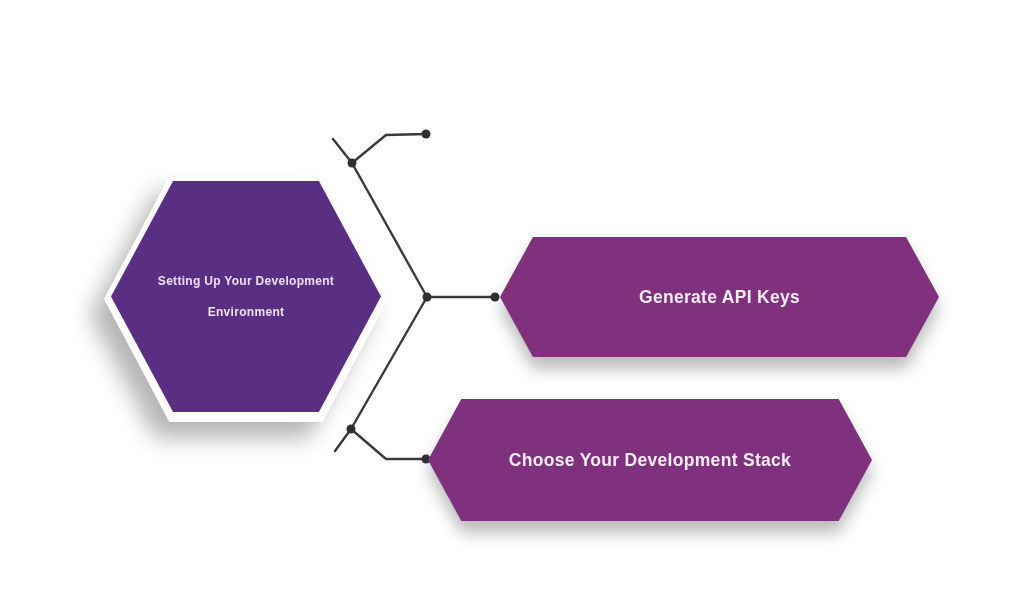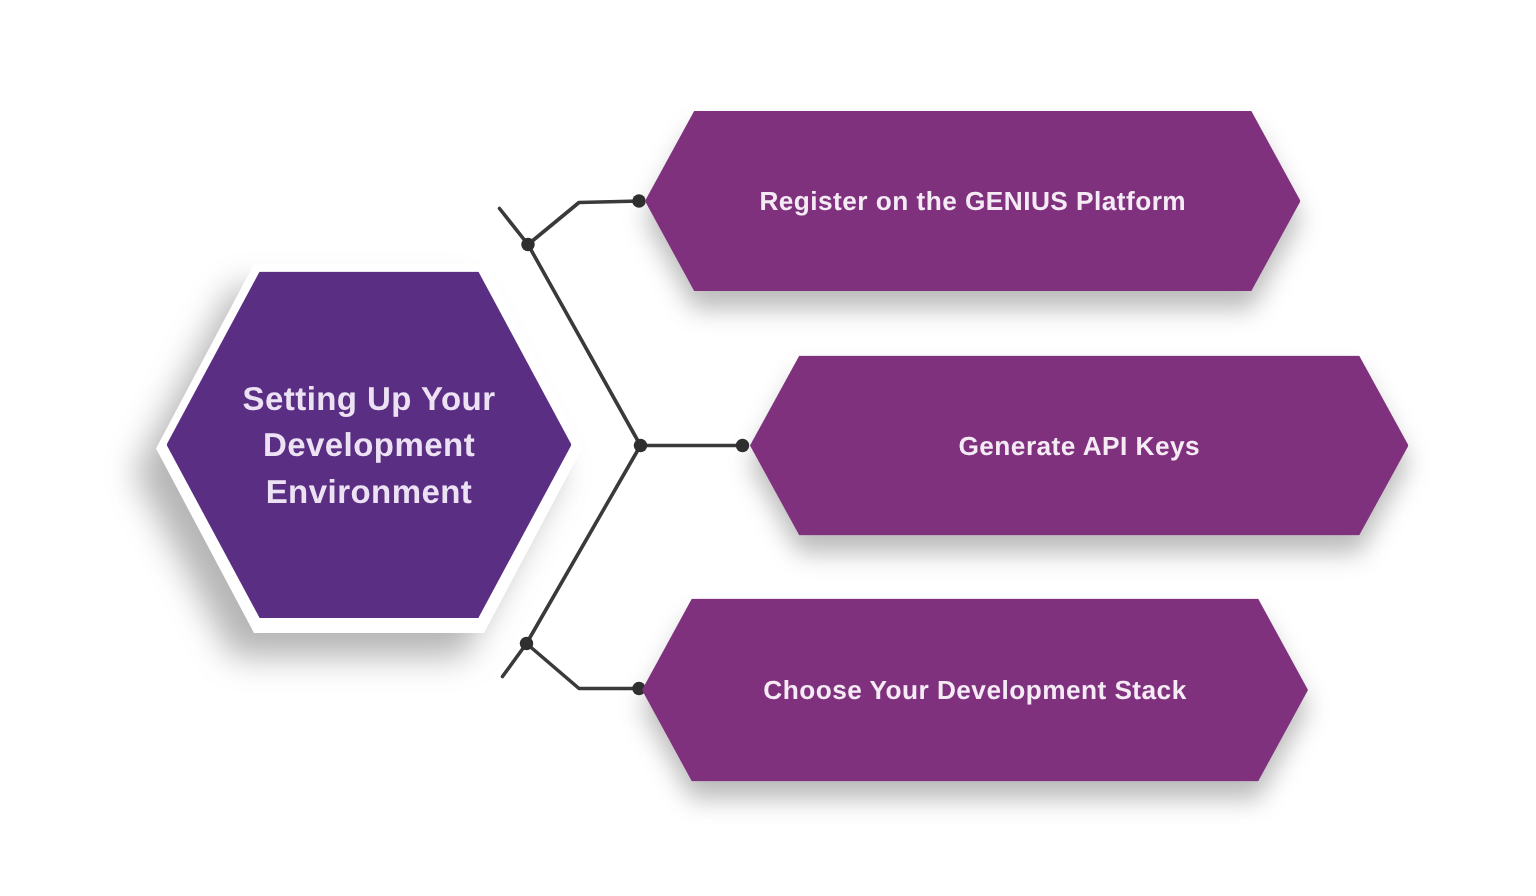--- a/index.html
+++ b/index.html
@@ -56,21 +56,21 @@
     background: var(--center_fill, #5a2e83);
     clip-path: polygon(0% 50%, 23% 0%, 77% 0%, 100% 50%, 77% 100%, 23% 100%);
     display: flex;
     align-items: center;
     justify-content: center;
   }
   .center-label {
     width: 200px;
     text-align: center;
     color: var(--center_text, #ece2f4);
-    font-size: 22px;
+    font-size: 12px;
     font-weight: 700;
     line-height: 31px;
     letter-spacing: 0.3px;
   }
   
   .step-wrap {
     position: absolute;
     z-index: 2;
     filter: drop-shadow(0px 12px 8px rgba(60, 60, 60, 0.35));
   }
@@ -118,25 +118,20 @@
   </svg>
 
   <div class="center-wrap">
     <div class="hex-white">
       <div class="hex-purple">
         <div class="center-label">Setting Up Your Development Environment</div>
       </div>
     </div>
   </div>
 
-  <div class="step-wrap step-1">
-    <div class="step-hex">
-      <span class="step-label">Register on the GENIUS Platform</span>
-    </div>
-  </div>
 
   <div class="step-wrap step-3">
     <div class="step-hex">
       <span class="step-label">Choose Your Development Stack</span>
     </div>
   </div>
 
   <div class="step-wrap step-2">
     <div class="step-hex">
       <span class="step-label">Generate API Keys</span>

